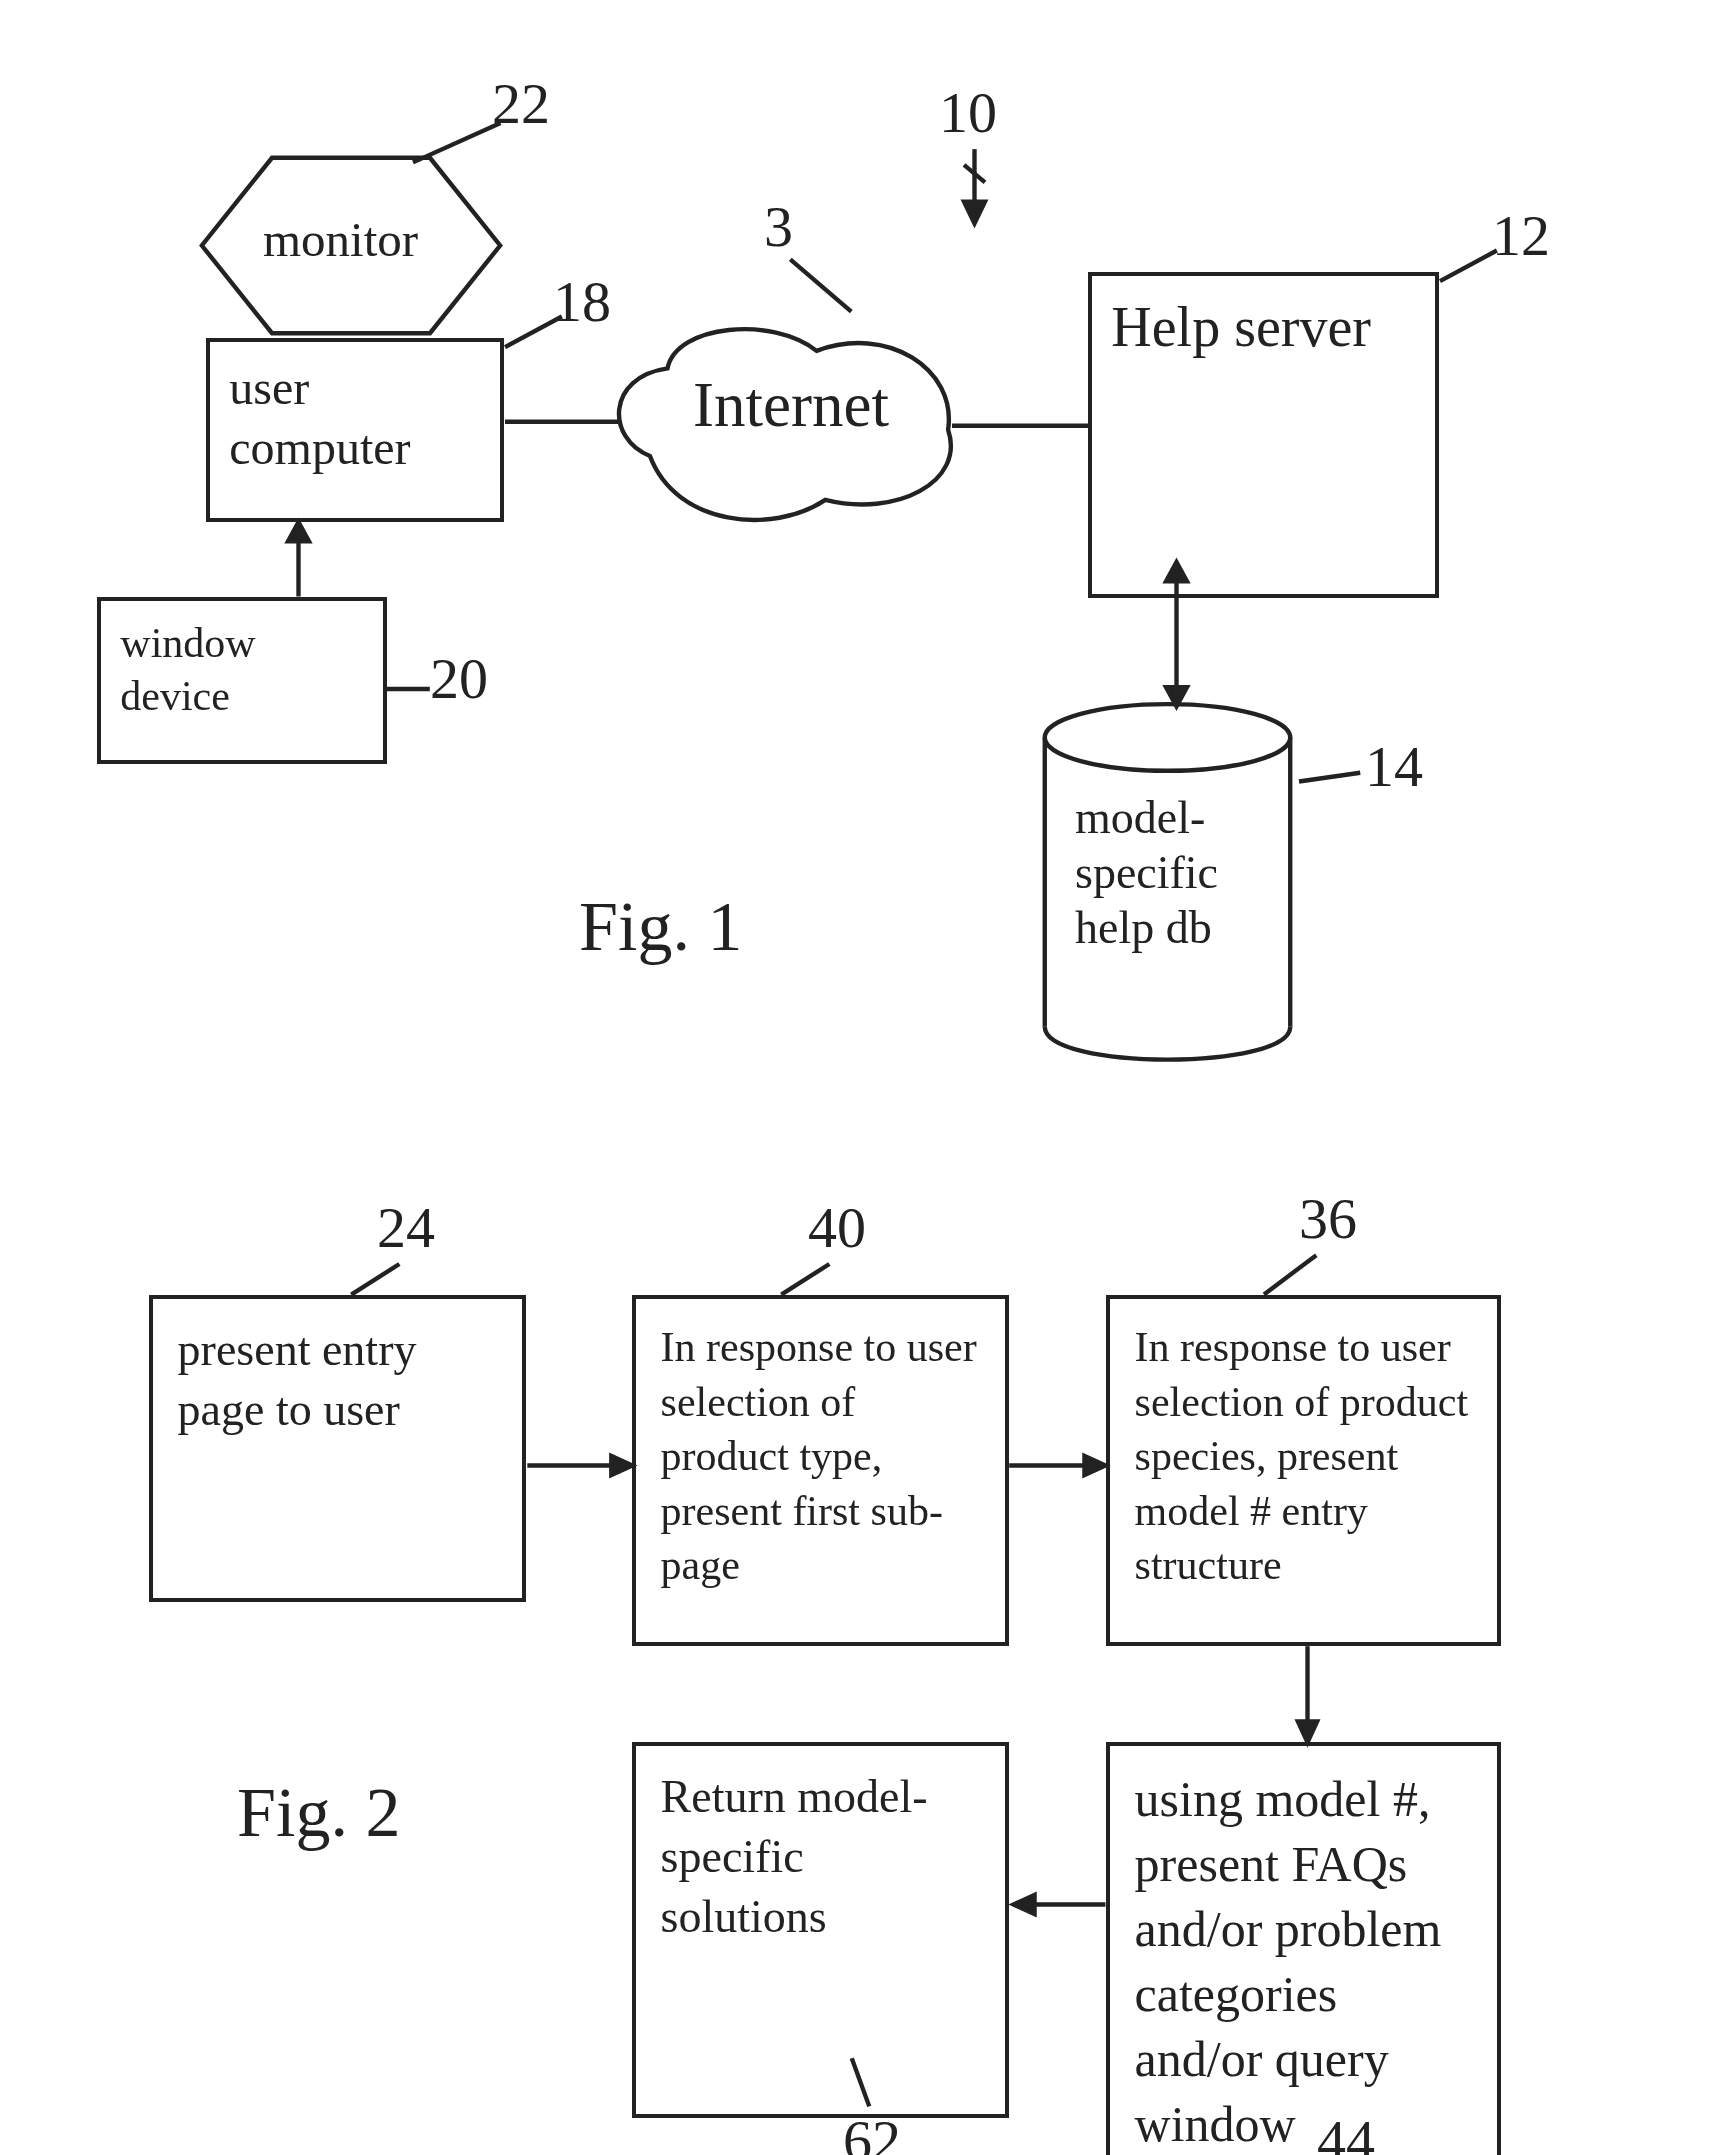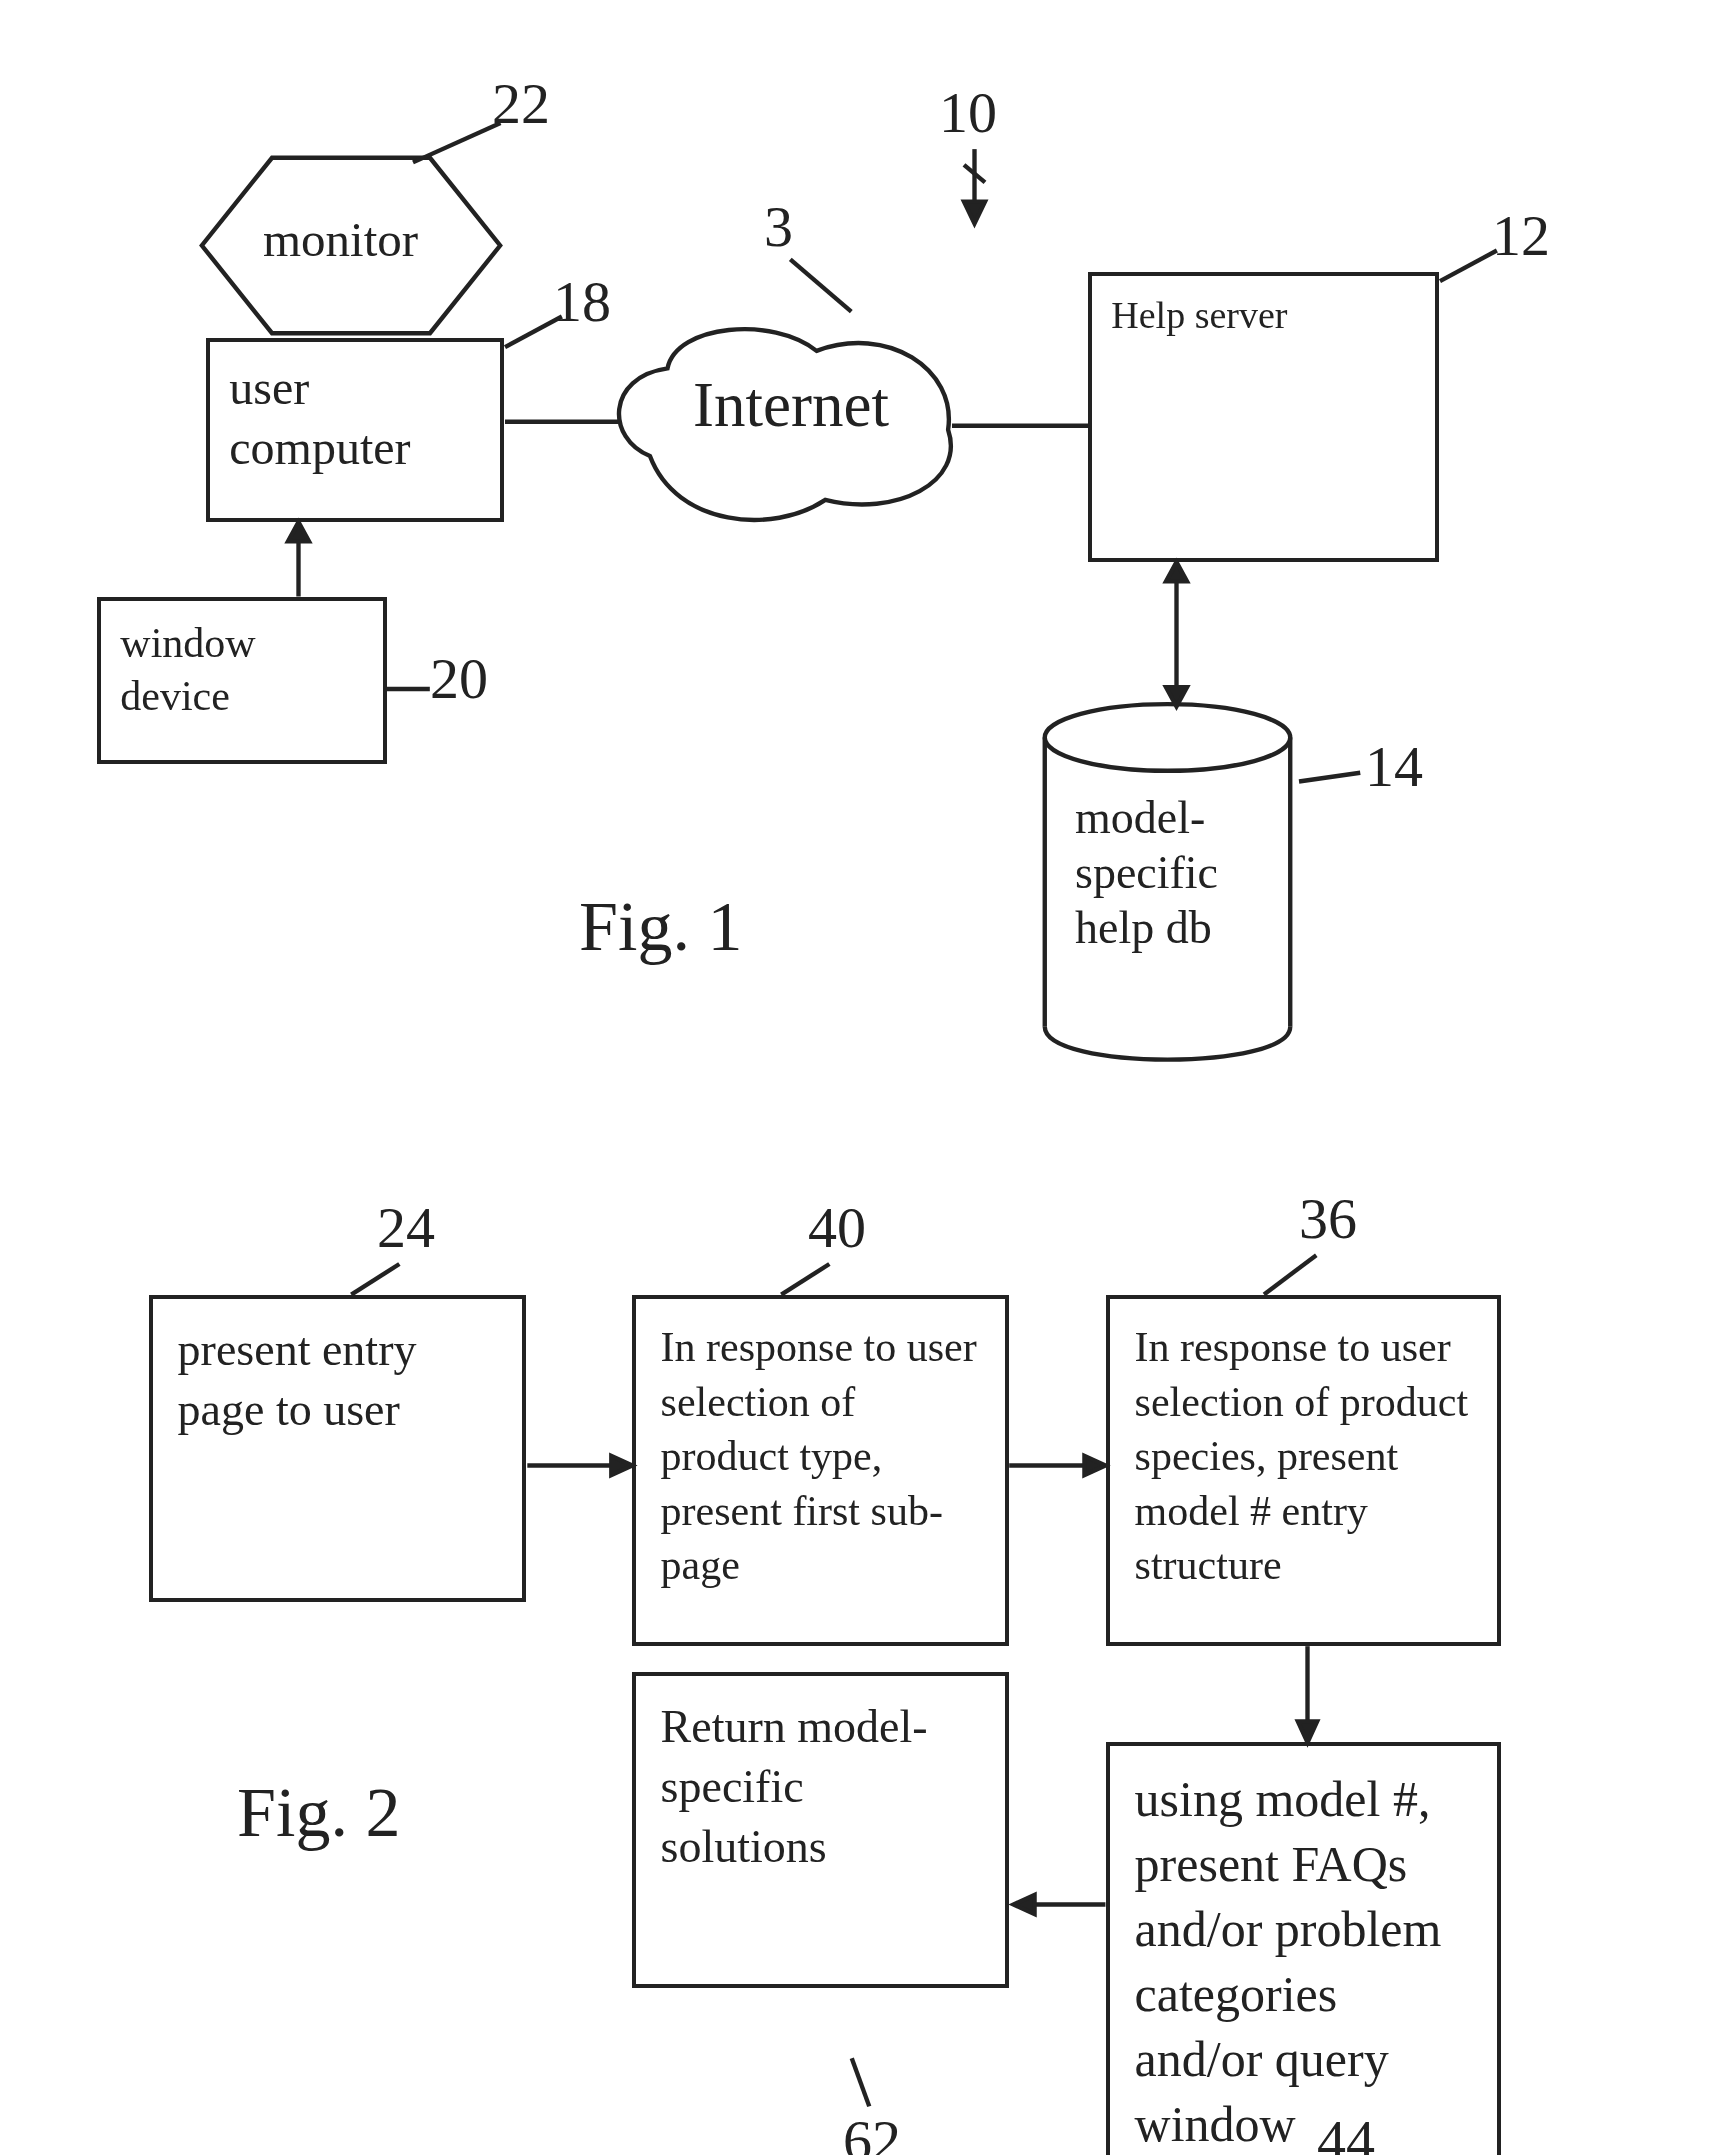--- a/index.html
+++ b/index.html
@@ -106,21 +106,21 @@
   <div class="ref" style="left:764px;top:193px;">3</div>
 
   <svg class="wire" style="left:505px;top:413px;width:114px;height:17.6px;" viewBox="0 0 130 20" width="114" height="17.6">
       <line x1="0" y1="10" x2="130" y2="10"></line>
     </svg>
 
   <svg class="wire" style="left:952px;top:417px;width:136px;height:17.6px;" viewBox="0 0 155 20" width="136" height="17.6">
       <line x1="0" y1="10" x2="155" y2="10"></line>
     </svg>
 
-  <div class="node box" style="left:1088px;top:272px;width:351px;height:290px;font-size:38px;">
+  <div class="node box" style="left:1088px;top:272px;width:351px;height:326px;font-size:56px;">
     <span>Help server</span>
   </div>
   <svg class="wire" style="left:1440px;top:246px;width:70px;height:44px;" viewBox="0 0 80 50" width="70" height="44">
       <line x1="0" y1="40" x2="65" y2="5"></line>
     </svg>
   <div class="ref" style="left:1492px;top:202px;">12</div>
 
   <div class="ref" style="left:939px;top:79px;">10</div>
   <svg class="wire" style="left:957px;top:149px;width:35px;height:79px;" viewBox="0 0 40 90" width="35" height="79">
     <line x1="20" y1="0" x2="20" y2="70"></line>
@@ -170,21 +170,21 @@
   <div class="ref" style="left:1299px;top:1185px;">36</div>
   <svg class="wire" style="left:1264px;top:1255px;width:61px;height:44px;" viewBox="0 0 70 50" width="61" height="44">
       <line x1="0" y1="45" x2="60" y2="0"></line>
     </svg>
 
   <div class="node flow-box" style="left:1106px;top:1742px;width:395px;height:431px;font-size:50px;">
     <span>using model #, present FAQs and/or problem categories and/or query window</span>
   </div>
   <div class="ref" style="left:1317px;top:2107px;">44</div>
 
-  <div class="node flow-box" style="left:632px;top:1672px;width:377px;height:316px;">
+  <div class="node flow-box" style="left:632px;top:1742px;width:377px;height:376px;">
     <span>Return model-specific solutions</span>
   </div>
   <div class="ref" style="left:843px;top:2107px;">62</div>
   <svg class="wire" style="left:843px;top:2058px;width:35px;height:53px;" viewBox="0 0 40 60" width="35" height="53">
       <line x1="10" y1="0" x2="30" y2="55"></line>
     </svg>
 
   <svg class="wire" style="left:527px;top:1448px;width:110px;height:35px;" viewBox="0 0 125 40" width="110" height="35">
     <line x1="0" y1="20" x2="105" y2="20"></line>
     <polygon class="arrowhead" points="120,20 96,9 96,31"></polygon>

